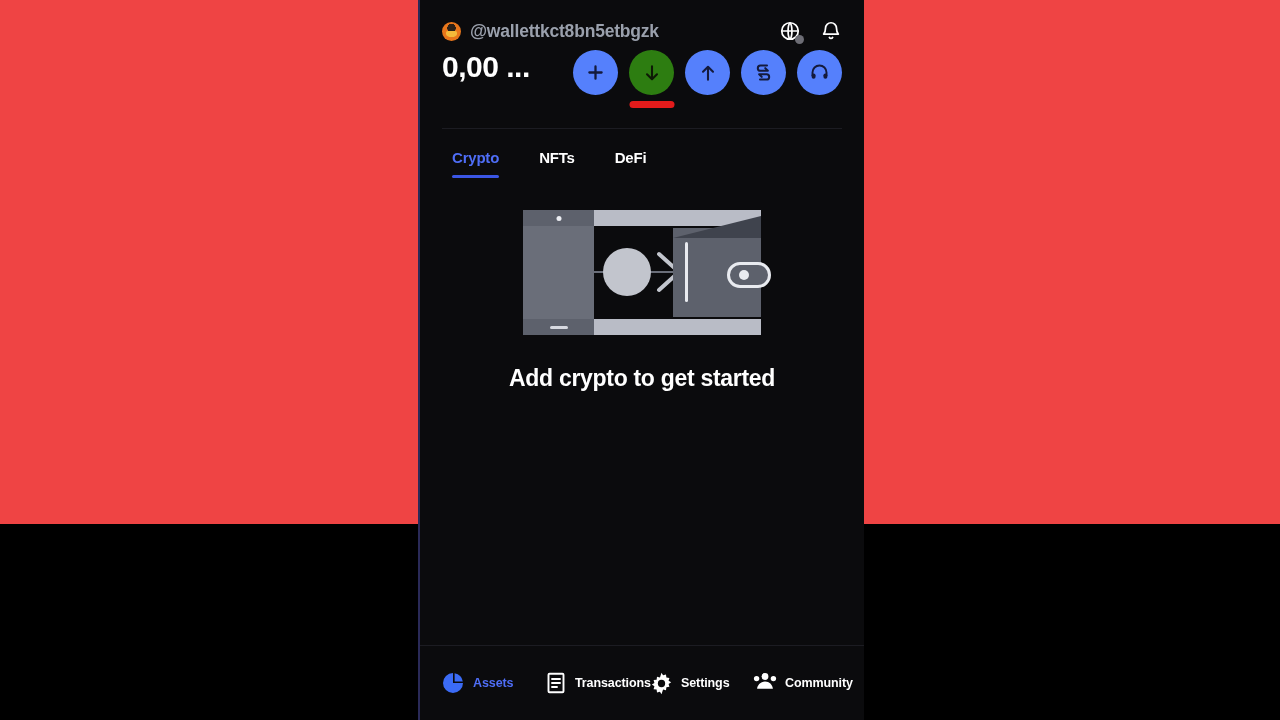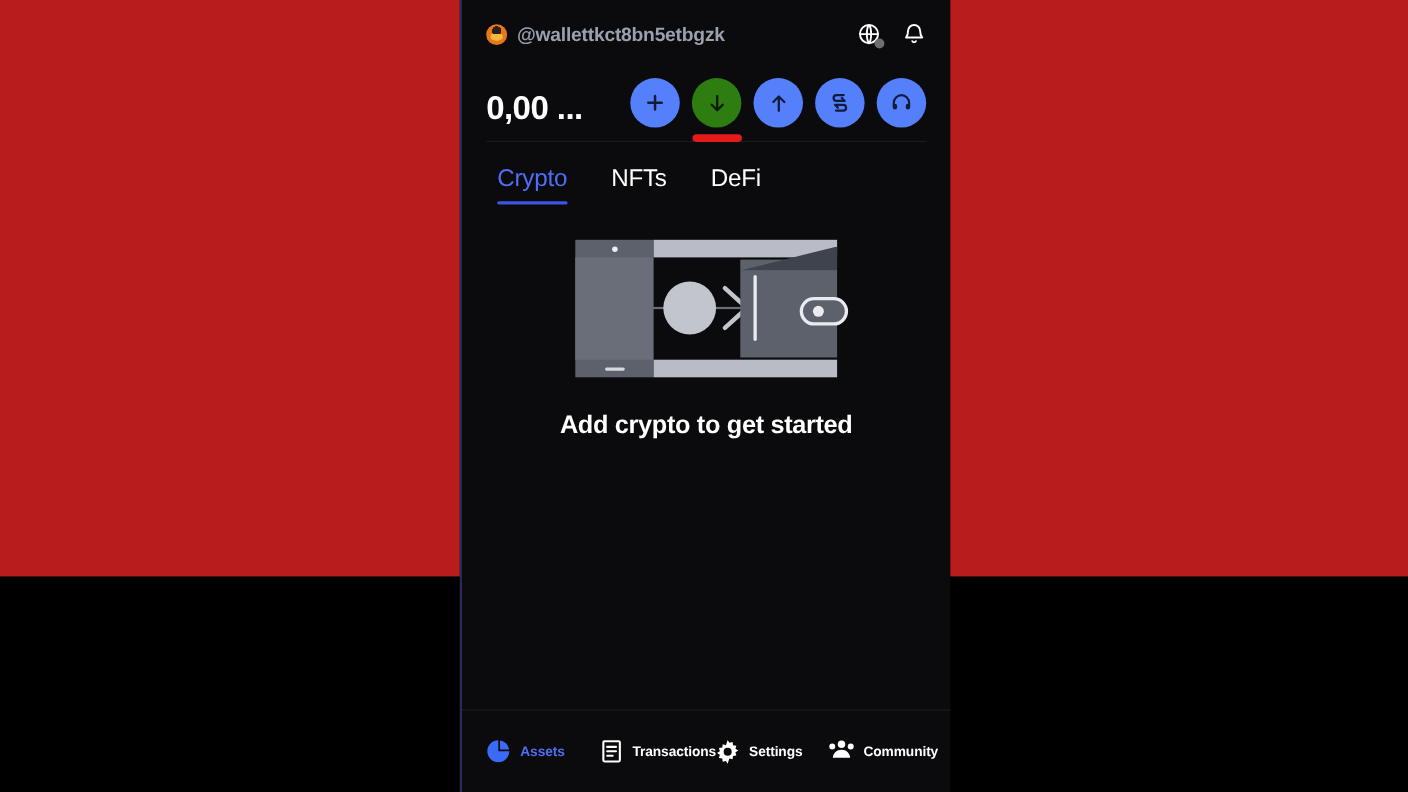--- a/index.html
+++ b/index.html
@@ -2,21 +2,21 @@
 <html><head>
 <meta charset="utf-8">
 <style>
   * { box-sizing: border-box; margin: 0; padding: 0; }
   html, body {
     width: 1280px; height: 720px;
     background: #000000;
     font-family: "Liberation Sans", sans-serif;
     overflow: hidden;
   }
-  #stage { position: relative; width: 1280px; height: 524px; background: #b91c1c; }
+  #stage { position: relative; width: 1280px; height: 524px; background: #ef4444; }
 
   
   #app {
     position: absolute;
     left: 418px; top: 0;
     width: 446px; height: 720px;
     background: #0b0b0d;
     border-left: 2px solid #2a2a58;
     display: flex; flex-direction: column;
   }
@@ -39,40 +39,40 @@
   }
   .header-icons { margin-left: auto; display: flex; align-items: center; gap: 19px; }
   .hicon { width: 22px; height: 22px; position: relative; cursor: pointer; }
   .hicon svg { display: block; width: 22px; height: 22px; }
   .globe-dot {
     position: absolute; right: -3px; bottom: -2px;
     width: 9px; height: 9px; border-radius: 50%; background: #6d6d75;
   }
 
   
-  .bal-row { display: flex; align-items: flex-end; height: 66px; margin-top: 2px; }
+  .bal-row { display: flex; align-items: flex-start; height: 66px; margin-top: 2px; }
   .balance { color: #ffffff; font-size: 30px; font-weight: 700; letter-spacing: -0.5px; white-space: nowrap; }
   .actions { margin-left: auto; display: flex; align-items: center; gap: 11px; }
   .abtn {
     width: 45px; height: 45px; border-radius: 50%;
     background: #5580fc; display: flex; align-items: center; justify-content: center;
     cursor: pointer; position: relative; border: none;
   }
   .abtn svg { display: block; }
   .abtn.green { background: #2d7d11; }
   .abtn.green .underbar {
     position: absolute; left: 50%; transform: translateX(-50%);
     bottom: -13px; width: 45px; height: 7px; border-radius: 4px; background: #e31b1b;
   }
   .hdr-divider { height: 1px; background: #1c1c22; margin-top: 12px; }
 
   
   .tabs { display: flex; align-items: flex-start; padding: 20px 22px 0 32px; gap: 40px; }
   .tab { position: relative; padding-bottom: 18px; cursor: pointer; }
-  .tab-label { font-size: 22px; font-weight: 400; color: #ffffff; letter-spacing: -0.2px; }
+  .tab-label { font-size: 15px; font-weight: 700; color: #ffffff; letter-spacing: -0.2px; }
   .tab.active .tab-label { color: #4f6ef7; }
   .tab.active::after {
     content: ""; position: absolute; left: 0; right: 0; bottom: 7px;
     height: 3px; background: #3b56e4; border-radius: 2px;
   }
 
   
   .body { flex: 1; display: flex; flex-direction: column; align-items: center; padding-top: 25px; }
 
   .illus { width: 238px; height: 125px; position: relative; }

